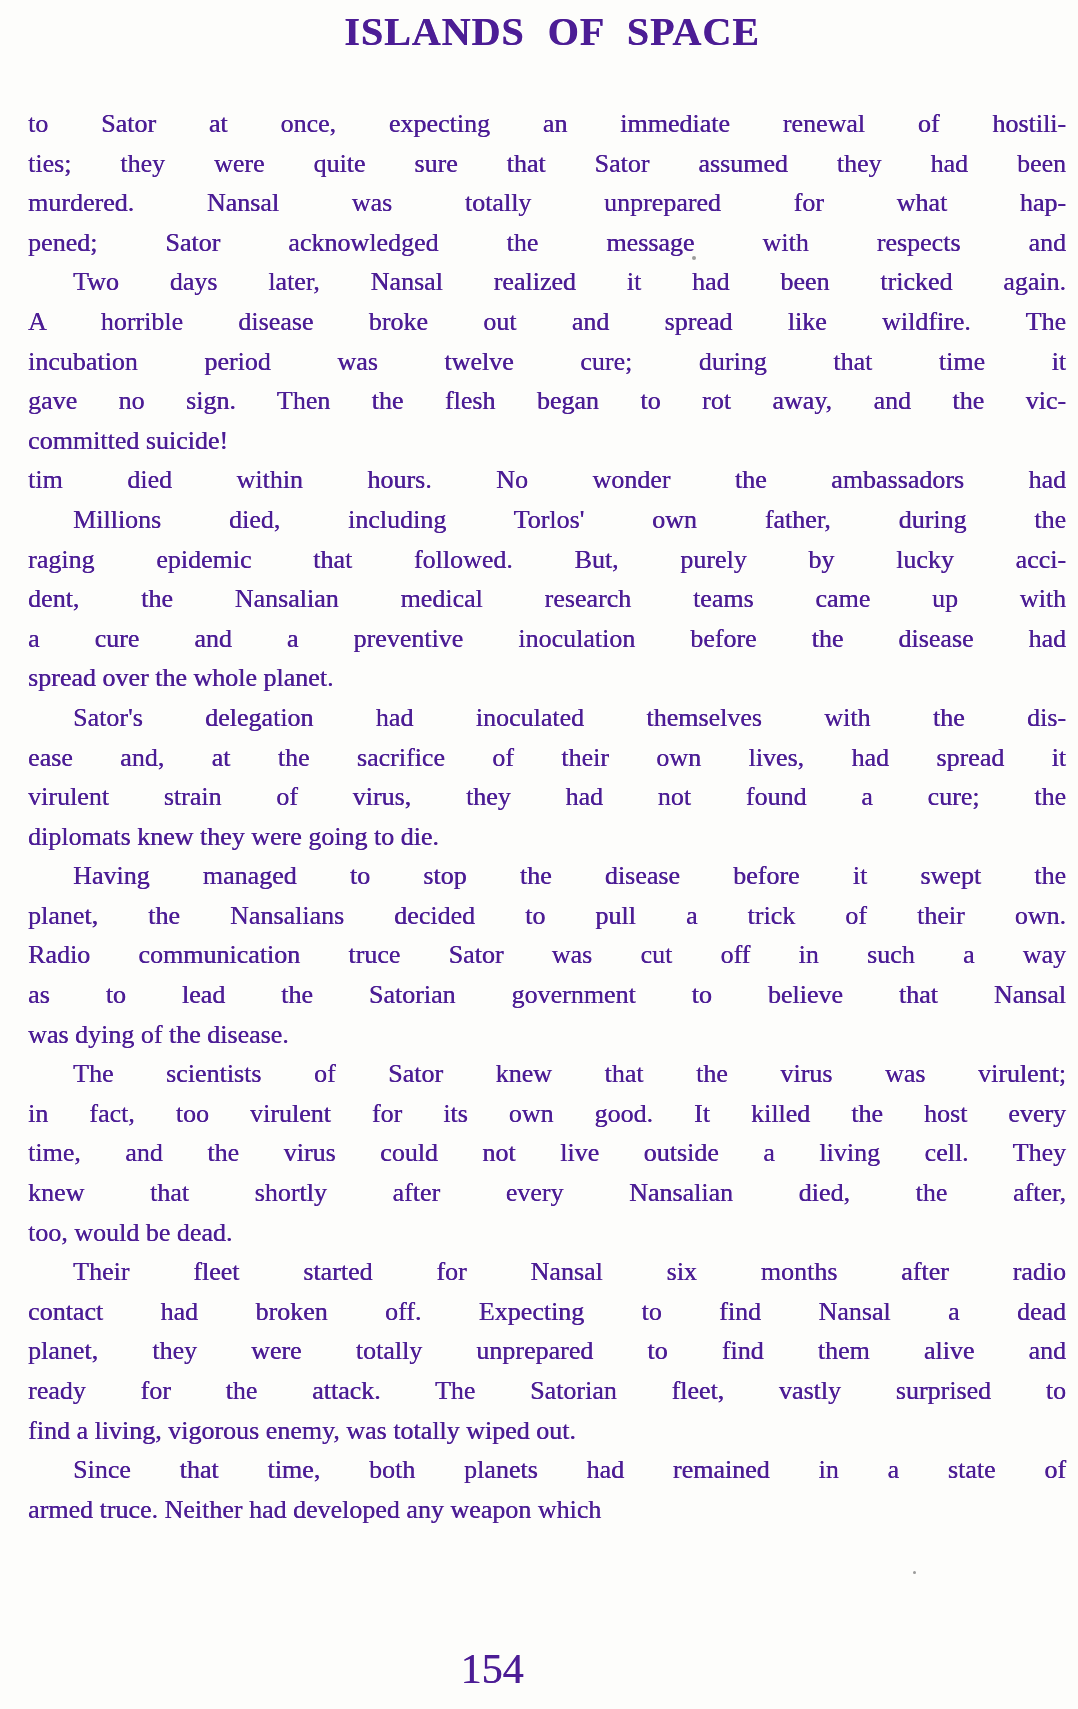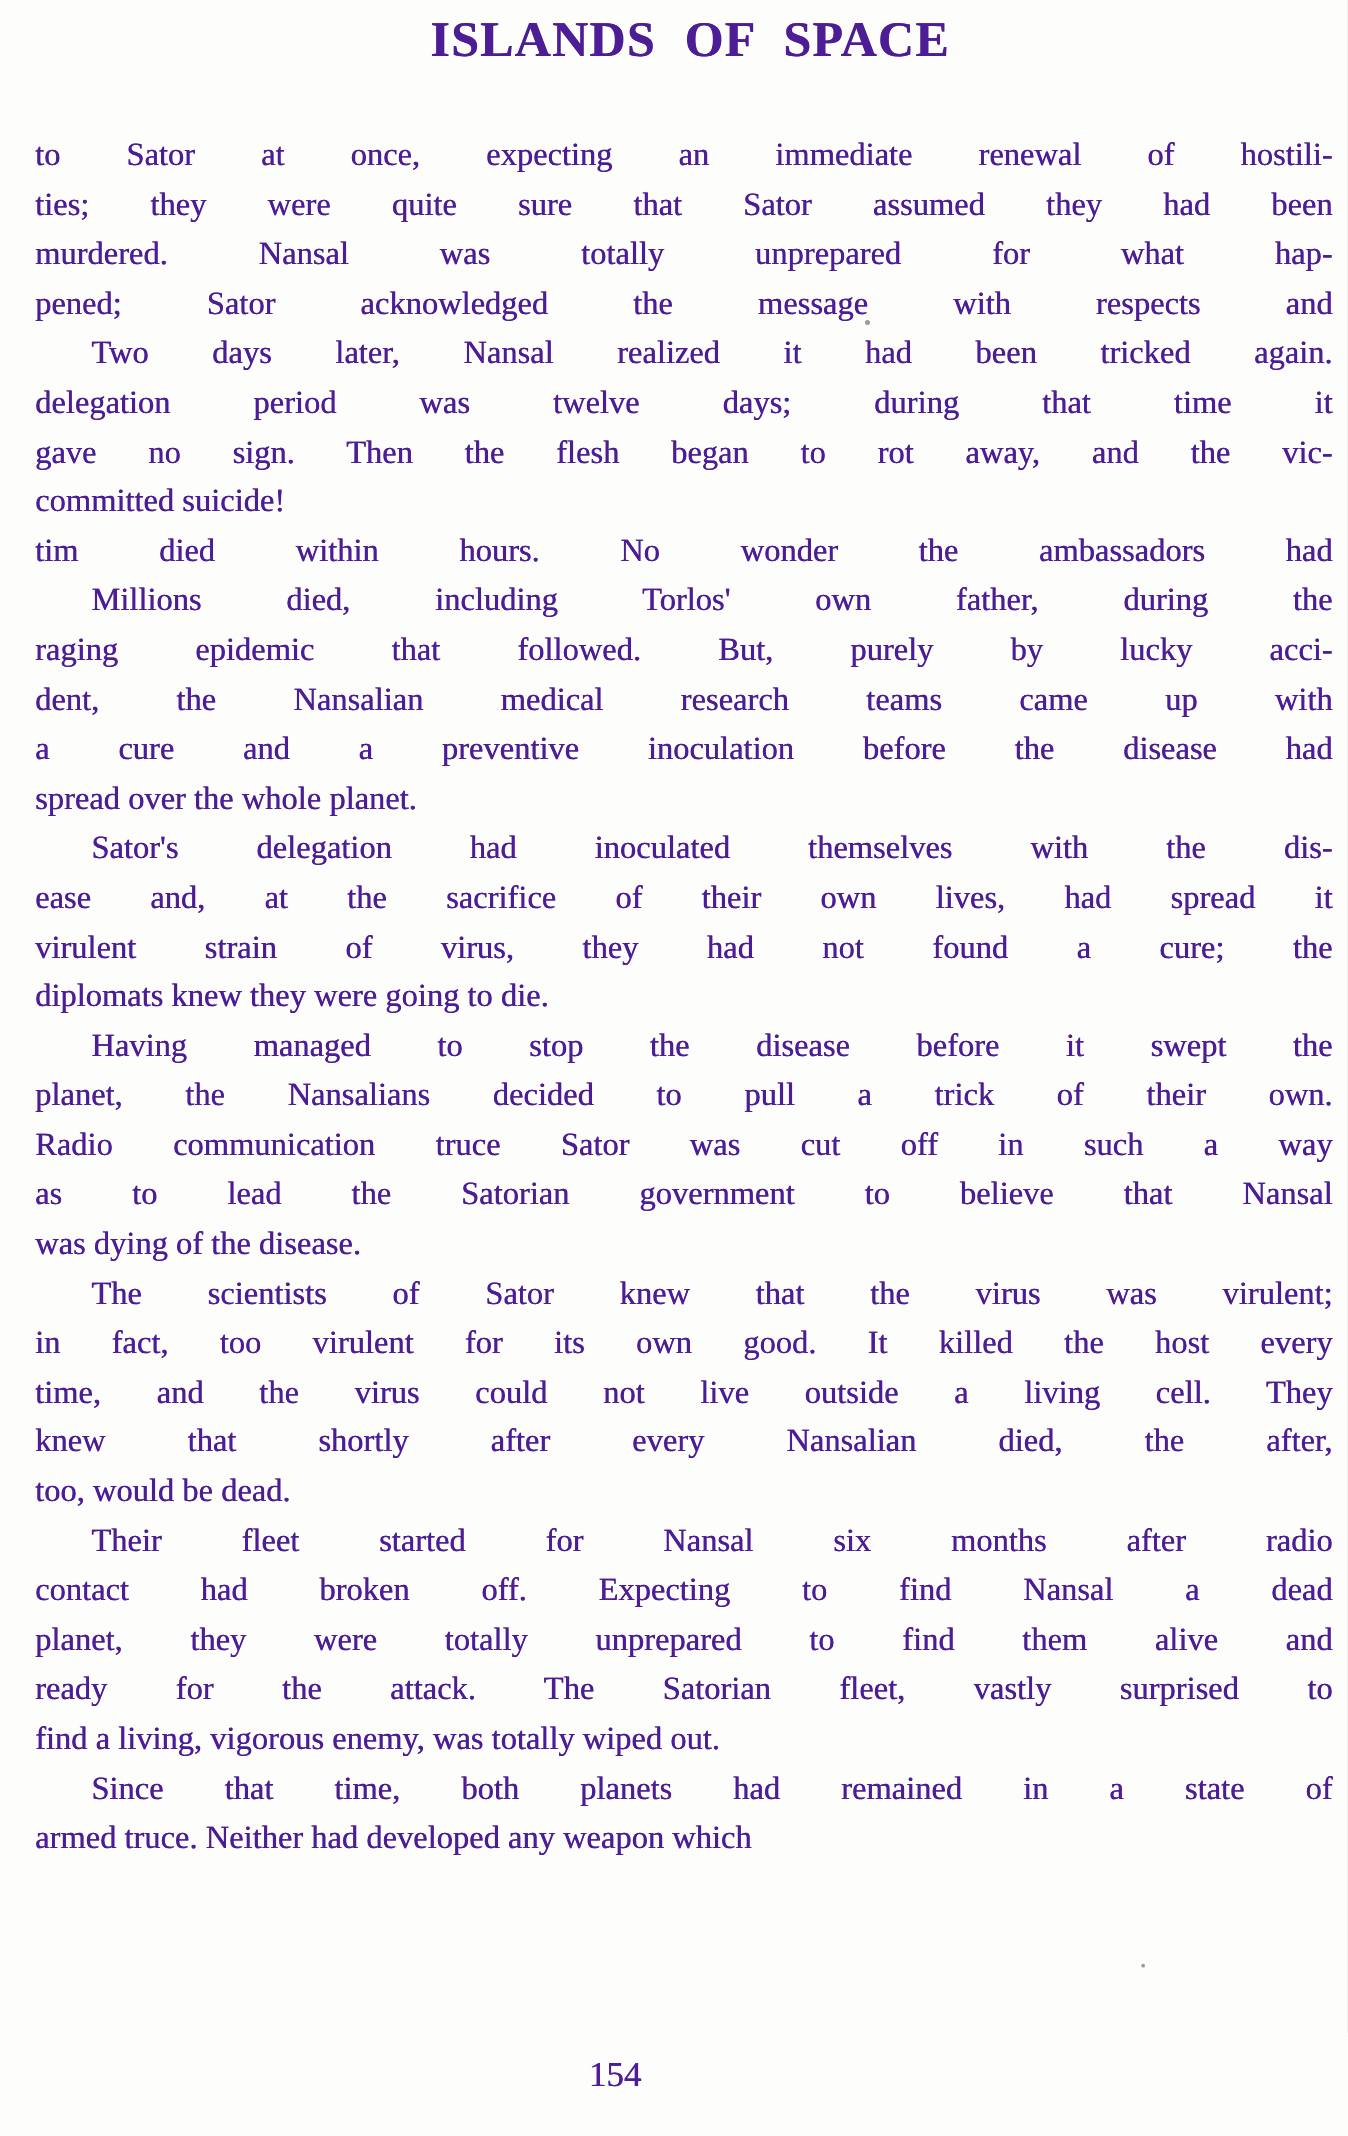--- a/index.html
+++ b/index.html
@@ -49,21 +49,21 @@
   }
   .line.indent {
     text-indent: 45px;
   }
   .page-number {
     position: absolute;
     top: 1645px;
     left: 0;
     right: 94px;
     text-align: center;
-    font-size: 28px;
+    font-size: 42px;
     text-shadow: 0.4px 0 0 currentColor;
   }
   .speck {
     position: absolute;
     background: #4a4a4a;
     border-radius: 50%;
     opacity: 0.55;
   }
   .speck-1 { left: 692px; top: 256px; width: 4px; height: 4px; }
   .speck-2 { left: 913px; top: 1571px; width: 3px; height: 3px; }
@@ -73,21 +73,22 @@
 
 <div class="page">
   <div class="running-header">ISLANDS OF SPACE</div>
 
   <div class="page-body">
       <div class="line">to Sator at once, expecting an immediate renewal of hostili-</div>
       <div class="line">ties; they were quite sure that Sator assumed they had been</div>
       <div class="line">murdered. Nansal was totally unprepared for what hap-</div>
       <div class="line">pened; Sator acknowledged the message with respects and</div>
       <div class="line indent">Two days later, Nansal realized it had been tricked again.</div>
-      <div class="line">delegation period was twelve days; during that time it</div>
+      <div class="line">A horrible disease broke out and spread like wildfire. The</div>
+      <div class="line">incubation period was twelve cure; during that time it</div>
       <div class="line">gave no sign. Then the flesh began to rot away, and the vic-</div>
       <div class="line last">committed suicide!</div>
       <div class="line">tim died within hours. No wonder the ambassadors had</div>
       <div class="line indent">Millions died, including Torlos' own father, during the</div>
       <div class="line">raging epidemic that followed. But, purely by lucky acci-</div>
       <div class="line">dent, the Nansalian medical research teams came up with</div>
       <div class="line">a cure and a preventive inoculation before the disease had</div>
       <div class="line last">spread over the whole planet.</div>
       <div class="line indent">Sator's delegation had inoculated themselves with the dis-</div>
       <div class="line">ease and, at the sacrifice of their own lives, had spread it</div>

